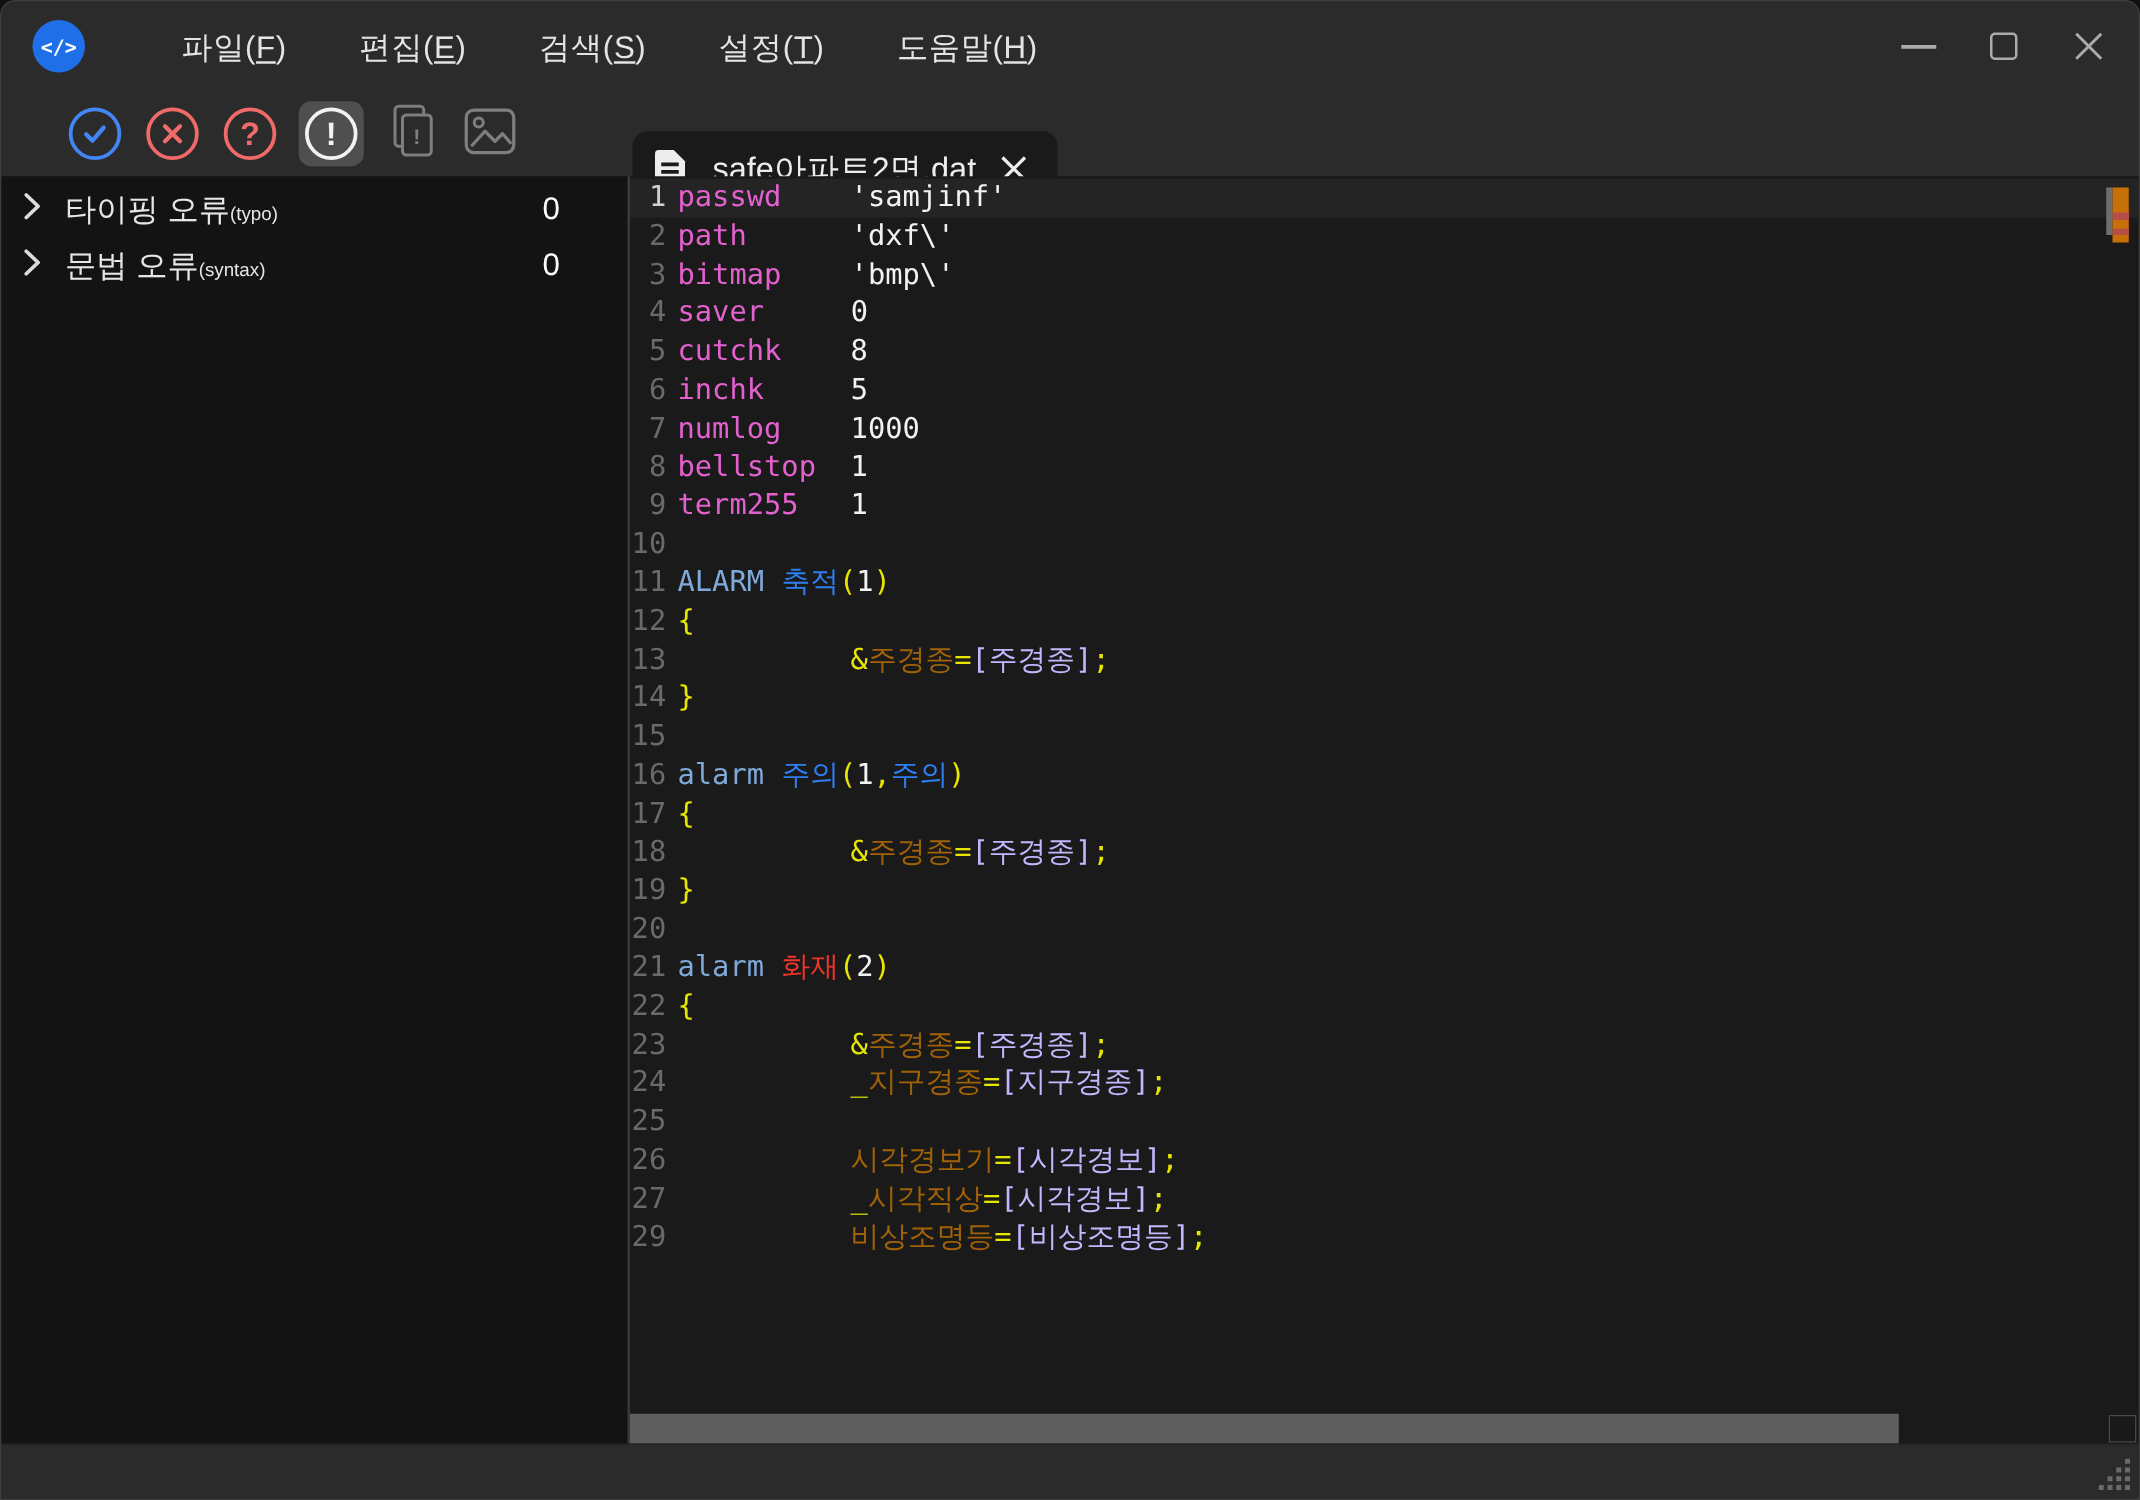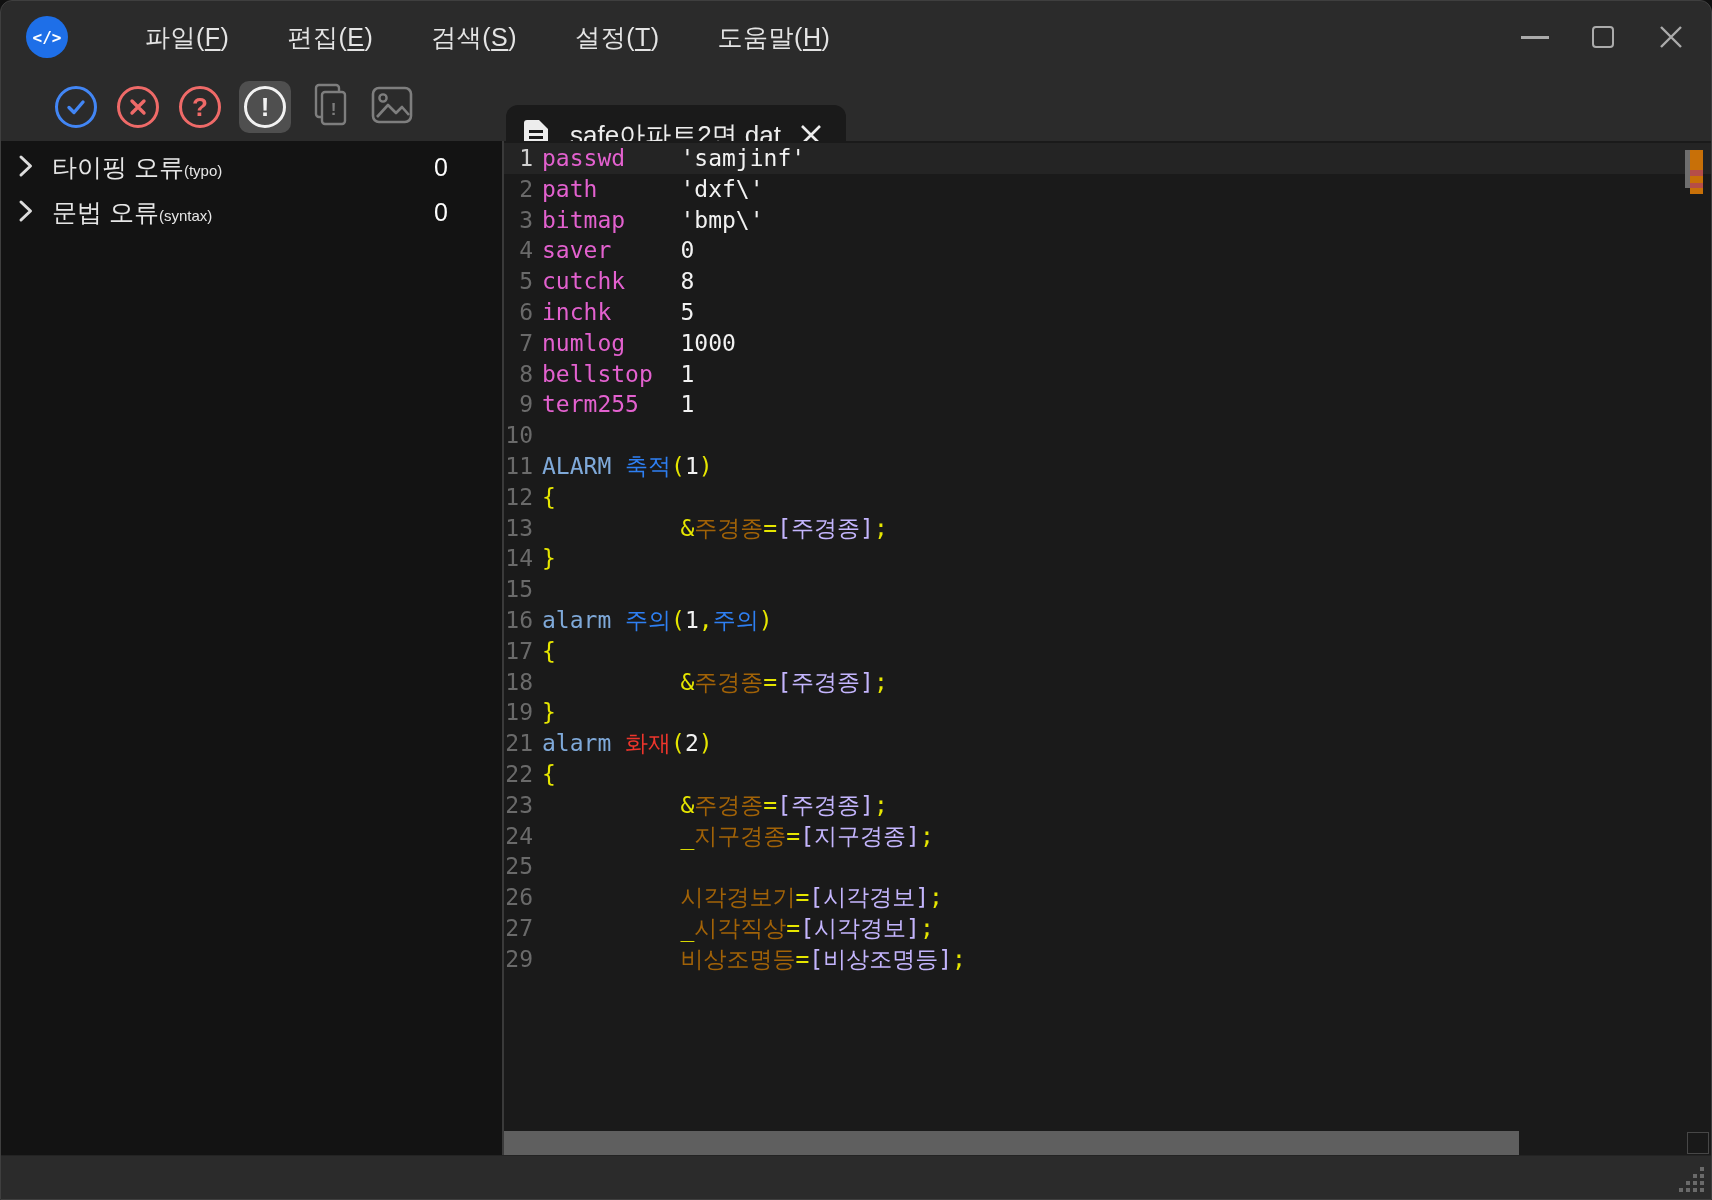--- a/index.html
+++ b/index.html
@@ -270,20 +270,24 @@
           </div>
           <div class="code-line">
             <span class="gutter">18</span>
             <span class="ltext"><span class="tk-pl">          </span><span class="tk-yl">&amp;</span><span class="tk-pl">주경종</span><span class="tk-yl">=</span><span class="tk-sl">[주경종]</span><span class="tk-yl">;</span></span>
           </div>
           <div class="code-line">
             <span class="gutter">19</span>
             <span class="ltext"><span class="tk-yl">}</span></span>
           </div>
           <div class="code-line">
+            <span class="gutter">20</span>
+            <span class="ltext"></span>
+          </div>
+          <div class="code-line">
             <span class="gutter">21</span>
             <span class="ltext"><span class="tk-fn">alarm</span><span class="tk-pl"> </span><span class="tk-rd">화재</span><span class="tk-yl">(</span><span class="tk-st">2</span><span class="tk-yl">)</span></span>
           </div>
           <div class="code-line">
             <span class="gutter">22</span>
             <span class="ltext"><span class="tk-yl">{</span></span>
           </div>
           <div class="code-line">
             <span class="gutter">23</span>
             <span class="ltext"><span class="tk-pl">          </span><span class="tk-yl">&amp;</span><span class="tk-pl">주경종</span><span class="tk-yl">=</span><span class="tk-sl">[주경종]</span><span class="tk-yl">;</span></span>

